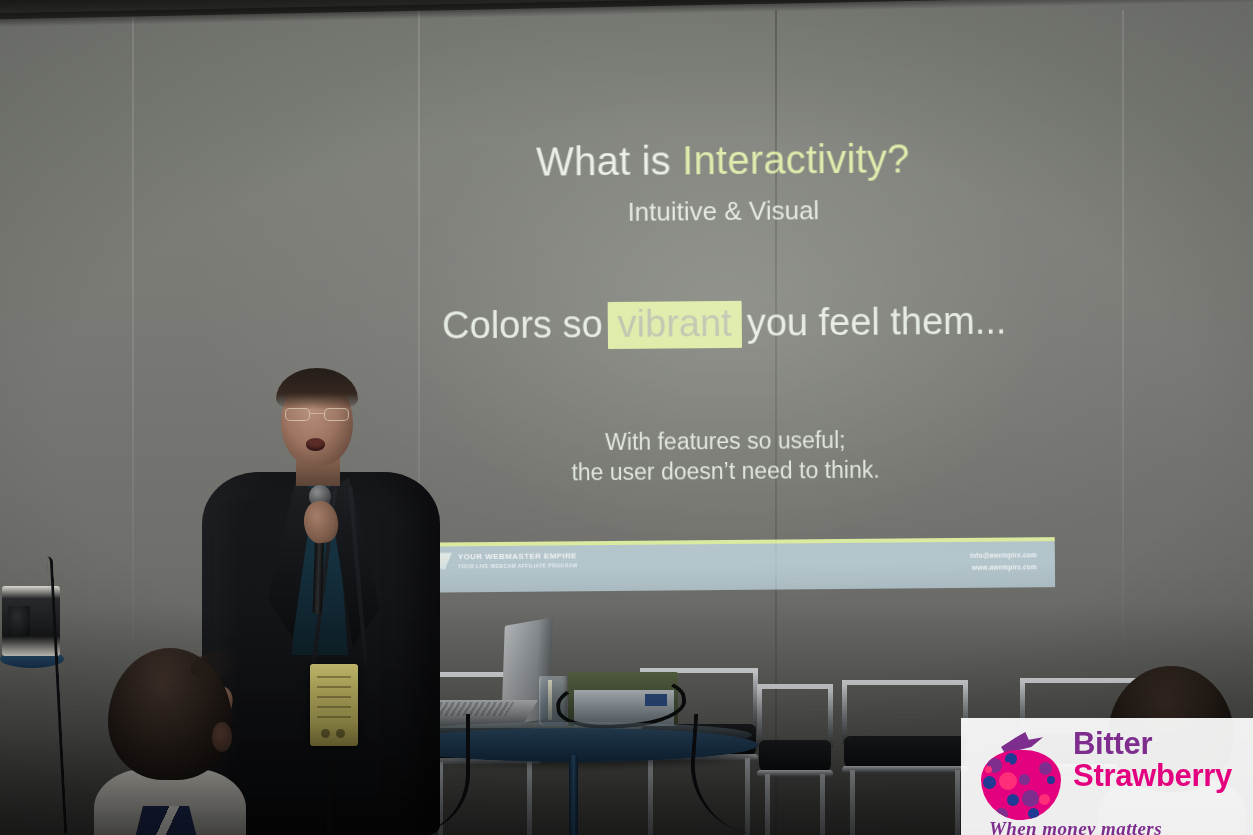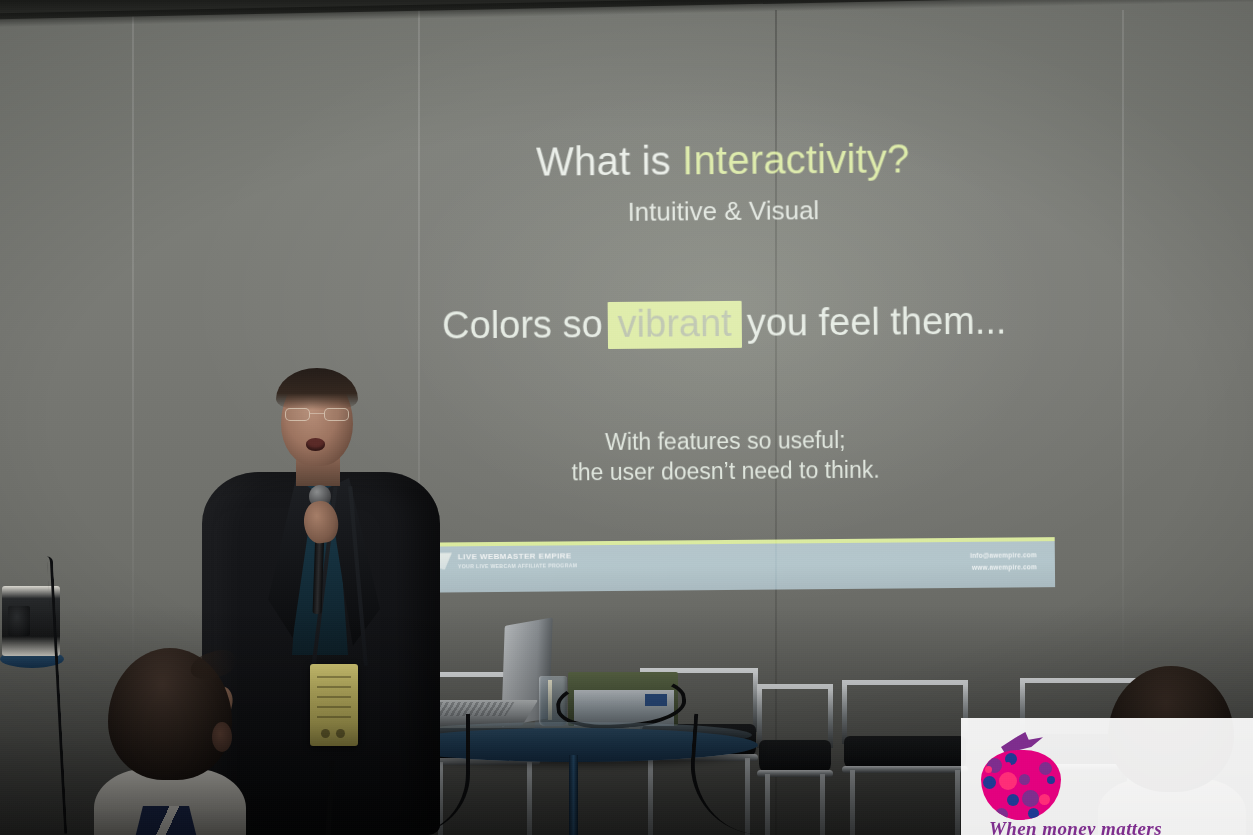--- a/index.html
+++ b/index.html
@@ -496,21 +496,21 @@
     <div class="slide-note">
       <div>With features so useful;</div>
       <div>the user doesn’t need to think.</div>
     </div>
 
     <div class="slide-footrule"></div>
     <div class="slide-footbar">
       <div class="foot-brand">
         <span class="foot-mark"></span>
         <span>
-          <div class="foot-name">LIVE WEBMASTER EMPIRE</div>
+          <div class="foot-name">YOUR WEBMASTER EMPIRE</div>
           <div class="foot-tag">YOUR LIVE WEBCAM AFFILIATE PROGRAM</div>
         </span>
       </div>
       <div class="foot-urls">
         <div>info@awempire.com</div>
         <div>www.awempire.com</div>
       </div>
     </div>
   </div>
 
@@ -633,18 +633,22 @@
         <i style="left:41px;top:40px;width:17px;height:17px;background:#7e2d8e;"></i>
         <i style="left:58px;top:44px;width:11px;height:11px;background:#ff2d78;"></i>
         <i style="left:14px;top:58px;width:13px;height:13px;background:#7e2d8e;"></i>
         <i style="left:30px;top:56px;width:16px;height:16px;background:#e4007f;"></i>
         <i style="left:47px;top:58px;width:11px;height:11px;background:#1f3a93;"></i>
         <i style="left:4px;top:16px;width:7px;height:7px;background:#ff2d78;"></i>
         <i style="left:66px;top:26px;width:8px;height:8px;background:#1f3a93;"></i>
         <i style="left:24px;top:12px;width:6px;height:6px;background:#e4007f;"></i>
       </div>
     </div>
+    <div class="bs-text">
+      <div class="bs-l1">Bitter</div>
+      <div class="bs-l2">Strawberry</div>
+    </div>
     <div class="bs-tag">When money matters</div>
   </div>
 
 
   <div class="grain"></div>
 </div>
 
 </body></html>

